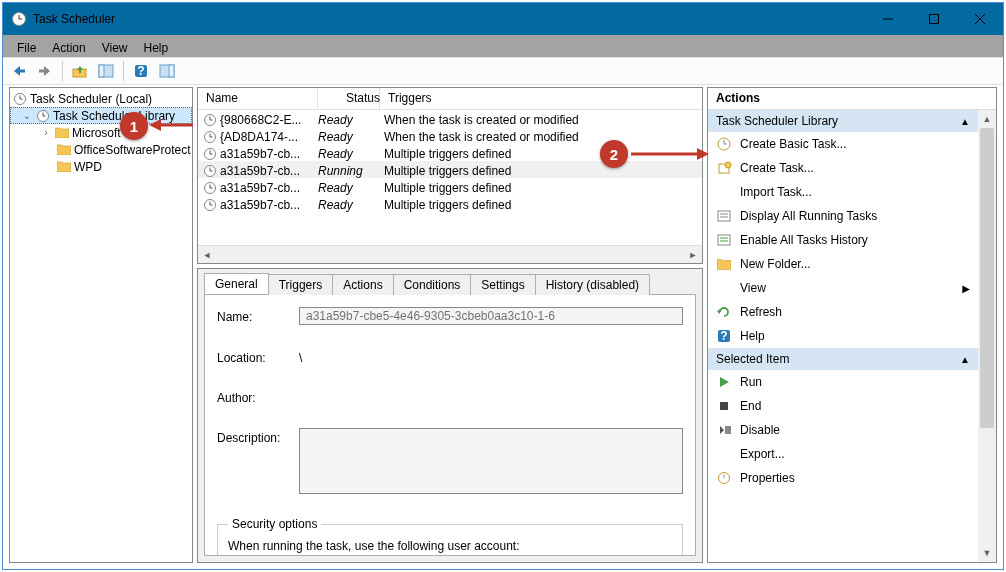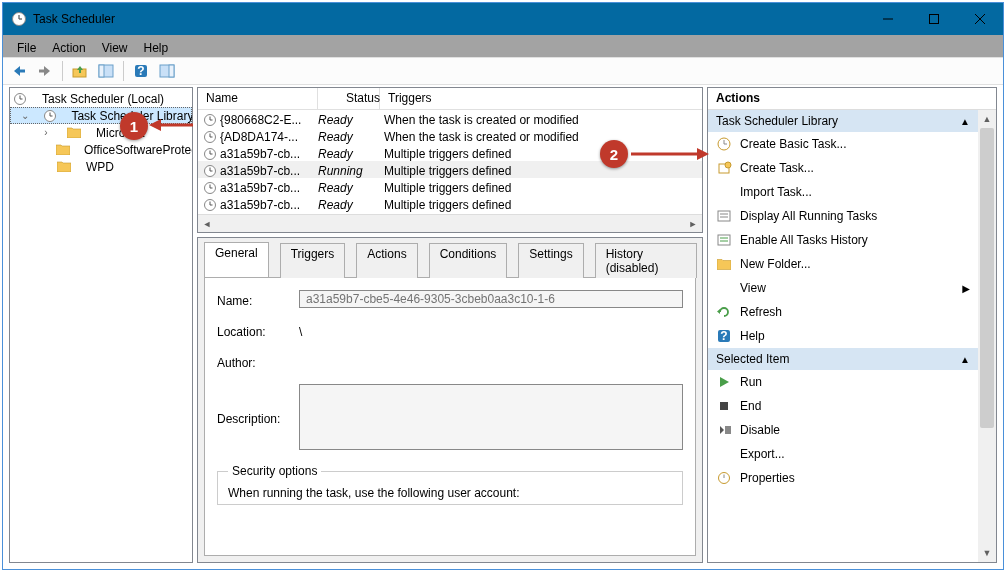--- a/index.html
+++ b/index.html
@@ -10,50 +10,50 @@
 .titlebar .title { flex: 1; font-size: 12px; }
 .winbtns { display: flex; }
 .winbtn { width: 46px; height: 30px; display: flex; align-items: center; justify-content: center; cursor: pointer; }
 .menubar { height: 22px; display: flex; align-items: flex-end; padding: 0 6px; background: #a3a3a3; }
 .menuitem { padding: 2px 8px; cursor: pointer; }
 .toolbar { height: 28px; display: flex; align-items: center; padding: 0 4px; border-top: 1px solid #e0e0e0; border-bottom: 1px solid #e0e0e0; background: #fcfcfc; gap: 2px; }
 .tbtn { width: 24px; height: 24px; display: flex; align-items: center; justify-content: center; cursor: pointer; border: 1px solid transparent; }
 .tsep { width: 1px; height: 20px; background: #ccc; margin: 0 3px; }
 .content { flex: 1; display: flex; padding: 2px 6px 6px 6px; gap: 4px; overflow: hidden; }
 .tree-pane { width: 184px; border: 1px solid #828790; background: #fff; overflow: hidden; font-size: 12px; padding-top: 2px; }
-.tree-row { display: flex; align-items: center; height: 17px; padding-left: 2px; gap: 14px; cursor: pointer; white-space: nowrap; }
+.tree-row { display: flex; align-items: center; height: 17px; padding-left: 2px; gap: 2px; cursor: pointer; white-space: nowrap; }
 .tree-row.selected { background: #cce8ff; border: 1px dotted #666; height: 17px; }
 .tree-indent1 { padding-left: 10px; }
 .tree-indent2 { padding-left: 46px; }
 .tree-exp { width: 12px; text-align: center; color: #666; font-size: 10px; display: inline-block; }
 .tree-icon { width: 16px; display: inline-flex; align-items: center; justify-content: center; }
 .middle-pane { flex: 1; display: flex; flex-direction: column; gap: 4px; overflow: hidden; }
-.tasklist { border: 1px solid #828790; background: #fff; height: 146px; display: flex; flex-direction: column; position: relative; }
+.tasklist { border: 1px solid #828790; background: #fff; height: 177px; display: flex; flex-direction: column; position: relative; }
 .colheaders { display: flex; height: 22px; background: #fff; border-bottom: 1px solid #e0e0e0; }
 .colh { padding: 3px 8px; border-right: 1px solid #e0e0e0; font-size: 12px; cursor: pointer; }
 .colh.name { width: 120px; }
 .colh.status { width: 62px; }
 .colh.triggers { flex: 1; border-right: none; }
 .tasklist-body { flex: 1; overflow: hidden; }
 .taskrow { display: flex; height: 17px; align-items: flex-end; padding-left: 4px; cursor: pointer; }
 .taskrow.highlight { background: #f0f0f0; }
 .taskrow .cicon { width: 16px; display: inline-flex; align-items: center; justify-content: center; }
 .taskrow .cname { width: 98px; padding-left: 2px; white-space: nowrap; overflow: hidden; text-overflow: ellipsis; }
 .taskrow .cstatus { width: 62px; padding-left: 2px; font-style: italic; }
 .taskrow .ctrig { flex: 1; padding-left: 6px; }
 .hscroll { height: 18px; background: #f0f0f0; display: flex; align-items: center; border-top: 1px solid #ddd; }
 .hscroll .sbtn { width: 18px; height: 16px; display: flex; align-items: center; justify-content: center; color: #606060; cursor: pointer; font-size: 9px; }
 .hscroll .strack { flex: 1; }
 .details { border: 1px solid #828790; background: #f0f0f0; flex: 1; display: flex; flex-direction: column; overflow: hidden; }
-.tabs { display: flex; padding: 4px 6px 0 6px; gap: 12px; }
+.tabs { display: flex; padding: 4px 6px 0 6px; gap: 0; }
 .tab { padding: 3px 10px; border: 1px solid #adadad; border-bottom: none; background: #fff; cursor: pointer; font-size: 12px; margin-right: -1px; position: relative; }
 .tab.inactive { background: #f0f0f0; top: 1px; }
 .tab.active { z-index: 2; }
 .tabbody { flex: 1; margin: 0 6px 6px 6px; border: 1px solid #adadad; background: #fff; padding: 12px 12px 0 12px; overflow: hidden; }
-.formrow { display: flex; align-items: center; margin-bottom: 14px; font-size: 12px; }
+.formrow { display: flex; align-items: flex-start; margin-bottom: 23px; font-size: 12px; }
 .formlabel { width: 82px; padding-top: 3px; }
 .formval { flex: 1; }
 .forminput { width: 100%; border: 1px solid #888; background: #f5f5f5; padding: 1px 6px; font-size: 12px; color: #737373; }
 .formtext { padding-top: 3px; }
 .desc-area { width: 100%; height: 66px; border: 1px solid #888; background: #f5f5f5; }
 .fieldset { border: 1px solid #ccc; margin-top: 8px; padding: 8px 10px 4px 10px; }
 .fieldset-legend { font-size: 12px; padding: 0 4px; }
 .actions-pane { width: 290px; border: 1px solid #828790; background: #fff; display: flex; flex-direction: column; overflow: hidden; }
 .actions-header { height: 22px; background: #fff; border-bottom: 1px solid #ddd; padding: 3px 8px; font-weight: bold; font-size: 12px; }
 .actions-body { flex: 1; display: flex; overflow: hidden; }

